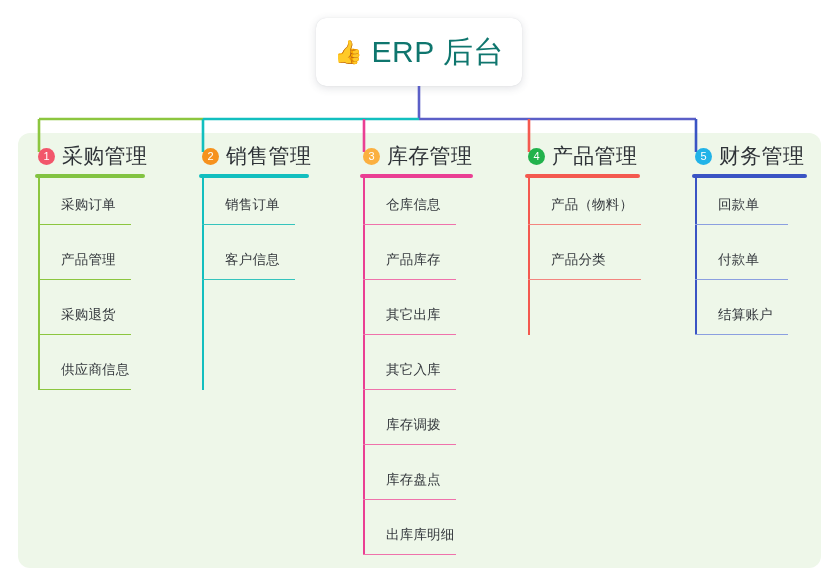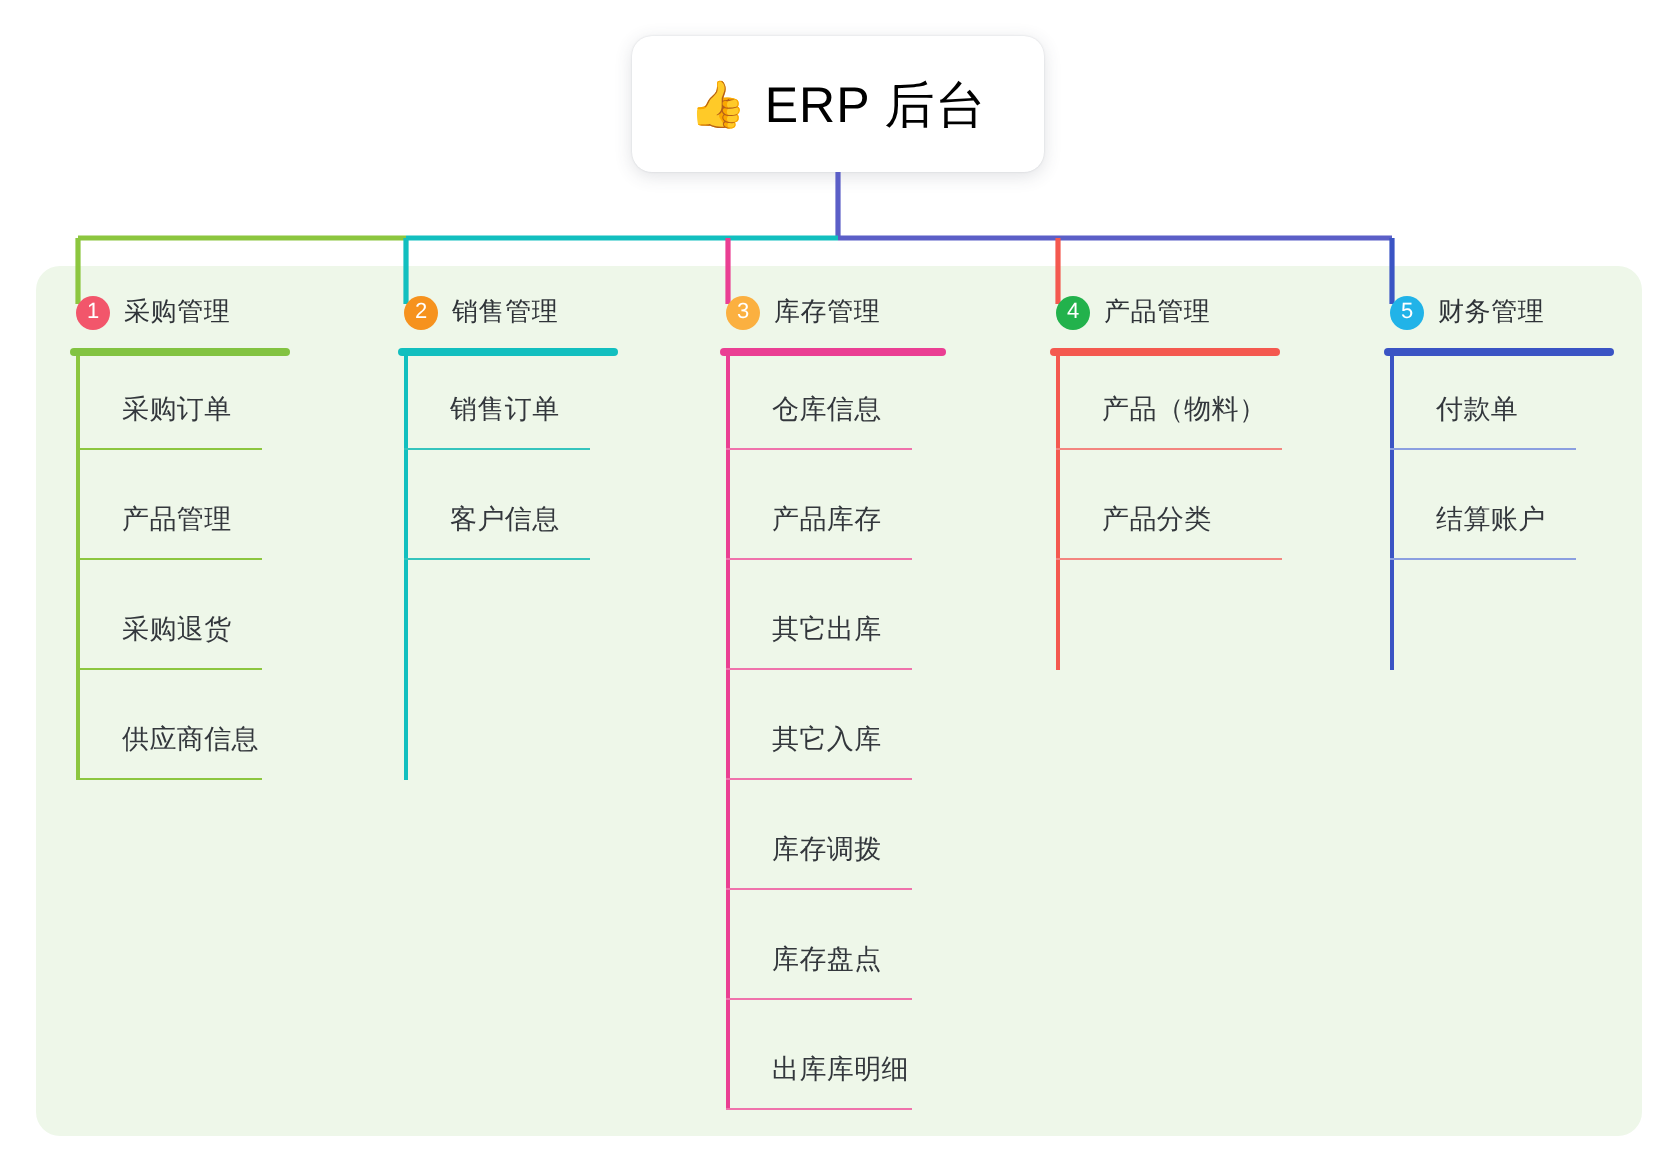--- a/index.html
+++ b/index.html
@@ -31,22 +31,22 @@
     justify-content: center;
     gap: 9px;
     box-sizing: border-box;
   }
   #root-thumb {
     font-size: 23px;
     line-height: 1;
     display: inline-block;
   }
   #root-title-text {
-    font-size: 25px;
-    color: #000000;
+    font-size: 30px;
+    color: #0f766e;
     letter-spacing: 0.5px;
     white-space: nowrap;
   }
 
   
   #panel {
     position: absolute;
     left: 18px;
     top: 133px;
     width: 803px;
@@ -81,21 +81,21 @@
     height: 17px;
     border-radius: 50%;
     color: #ffffff;
     font-size: 11px;
     line-height: 17px;
     text-align: center;
     flex: 0 0 auto;
     font-family: "Liberation Sans", sans-serif;
   }
   .col-title {
-    font-size: 13px;
+    font-size: 21px;
     color: #2f3338;
     white-space: nowrap;
     letter-spacing: 0.3px;
   }
   .col-rule {
     height: 4px;
     border-radius: 2px;
     margin-top: 6px;
   }
 
@@ -258,20 +258,24 @@
     </div>
     <div class="column" style="left: 692px;">
       <div class="col-head">
         <span class="badge" style="background: rgb(33, 179, 232);">5</span>
         <span class="col-title">财务管理</span>
       </div>
       <div class="col-rule" style="width: 115px; background: rgb(58, 84, 196);"></div>
       <div class="items">
         <div class="spine" style="background: rgb(58, 84, 196); height: 157px;"></div>
         <div class="item">
+          <span class="item-label">回款单</span>
+          <div class="item-rule" style="width: 93px; background: rgb(139, 159, 224);"></div>
+        </div>
+        <div class="item">
           <span class="item-label">付款单</span>
           <div class="item-rule" style="width: 93px; background: rgb(139, 159, 224);"></div>
         </div>
         <div class="item">
           <span class="item-label">结算账户</span>
           <div class="item-rule" style="width: 93px; background: rgb(139, 159, 224);"></div>
         </div>
       </div>
     </div>
   </div>

